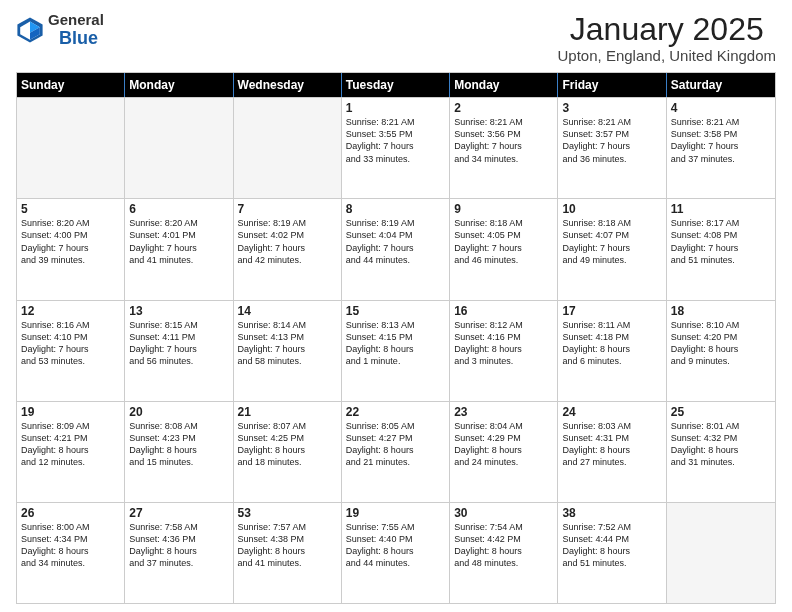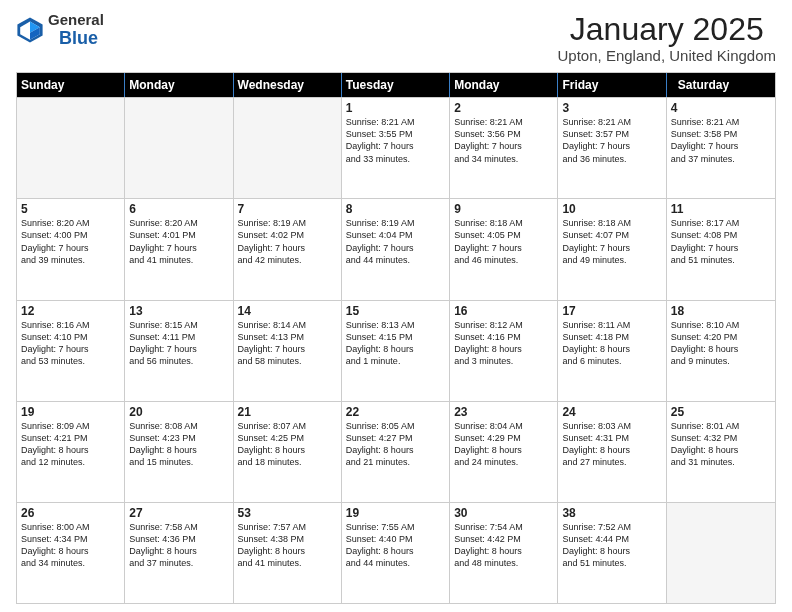--- a/index.html
+++ b/index.html
@@ -73,21 +73,21 @@
       background: #000000;
     }
     .cal-header-cell {
       color: #fff;
       font-size: 12px;
       font-weight: bold;
       padding: 5px 4px;
       text-align: left;
       border-right: 1px solid #3a7fc8;
     }
-    .cal-header-cell:last-child { border-right: none; margin-left: 7px; }
+    .cal-header-cell:last-child { border-right: none; }
     .cal-body {
       flex: 1;
       display: flex;
       flex-direction: column;
     }
     .cal-week {
       display: grid;
       grid-template-columns: repeat(7, 1fr);
       flex: 1;
       border-top: 1px solid #ccc;

